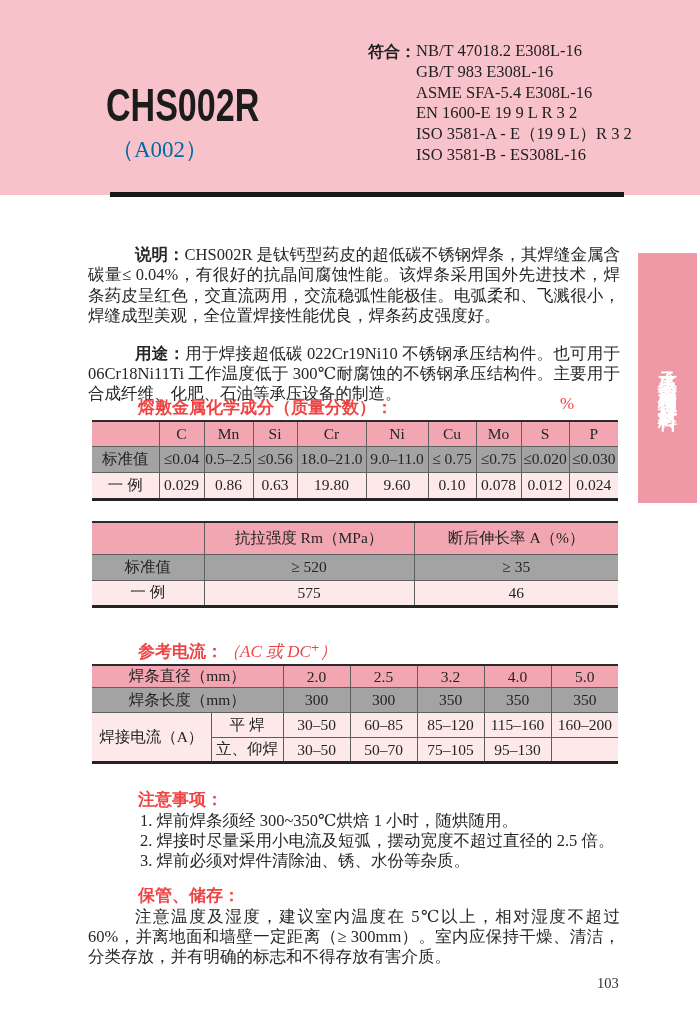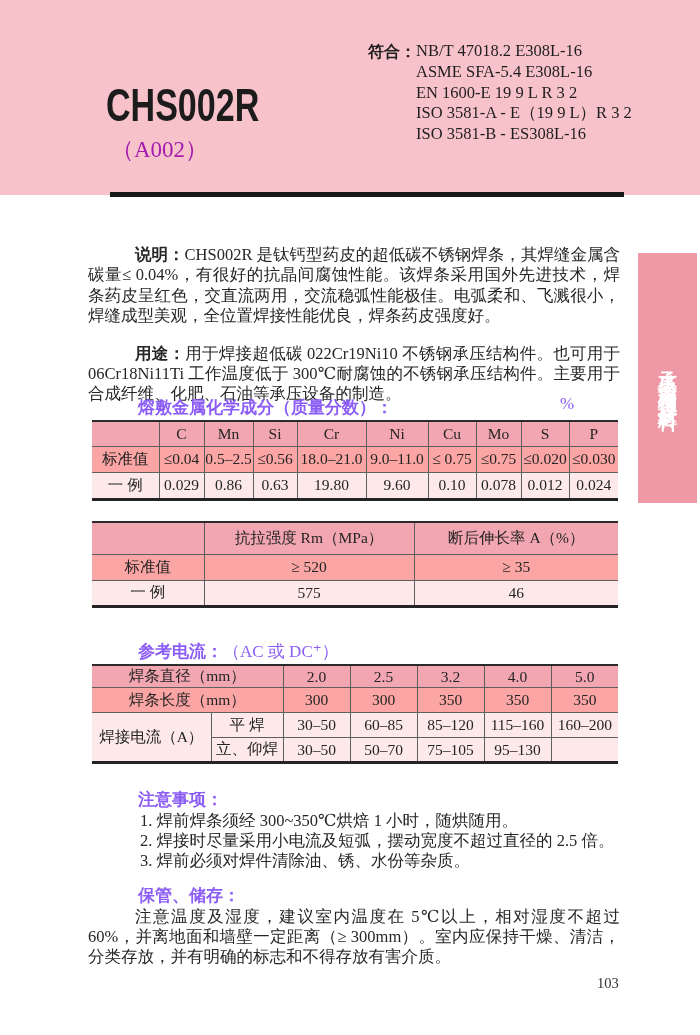--- a/index.html
+++ b/index.html
@@ -13,21 +13,21 @@
   
   .header-band { position:absolute; left:0; top:0; width:700px; height:195px; background:#f8c2ca; }
   .product-code {
     position:absolute; left:106px; top:82px;
     font-family:"Liberation Sans","DejaVu Sans",sans-serif;
     font-weight:900; font-size:46px; line-height:1; color:#1c1c1c;
     transform:scaleX(0.74); transform-origin:0 0; letter-spacing:0px; white-space:nowrap;
   }
   .product-alias {
     position:absolute; left:111px; top:134px;
-    font-size:23px; color:#a21caf; white-space:nowrap;
+    font-size:23px; color:#0369a1; white-space:nowrap;
   }
   .standards-label {
     position:absolute; left:368px; top:42px;
     font-family:"Liberation Sans","DejaVu Sans",sans-serif;
     font-weight:700; font-size:16px; color:#1e1e1e;
   }
   .standards-list { position:absolute; left:416px; top:41px; }
   .standards-list div {
     font-size:16.5px; line-height:20.8px; color:#1e1e1e; white-space:nowrap;
   }
@@ -47,40 +47,40 @@
   }
 
   
   .content-col { position:absolute; left:88px; width:532px; }
   .para { font-size:16.5px; line-height:20.4px; text-align:justify; text-indent:47px; margin:0; }
   .para + .para { margin-top:16px; }
   .para b { font-family:"Liberation Sans","DejaVu Sans",sans-serif; font-weight:700; }
 
   .sec-title {
     font-family:"Liberation Sans","DejaVu Sans",sans-serif;
-    font-weight:700; font-size:17px; color:#8b5cf6; padding-left:50px; white-space:nowrap;
-  }
-  .sec-title .norm { font-family:"Liberation Serif","DejaVu Serif",serif; font-weight:400; }
+    font-weight:700; font-size:17px; color:#ef4444; padding-left:50px; white-space:nowrap;
+  }
+  .sec-title .norm { font-family:"Liberation Serif","DejaVu Serif",serif; font-weight:400;font-style:italic; }
   .unit-pct { position:absolute; left:472px; top:-2px; font-size:17px; font-weight:400;
               font-family:"Liberation Serif","DejaVu Serif",serif; }
 
   
   table.dt { border-collapse:collapse; table-layout:fixed; width:526px; }
   table.dt td {
     border-left:1px solid #5f5f5f; border-right:1px solid #5f5f5f;
     border-top:1px solid #5f5f5f; border-bottom:1px solid #5f5f5f;
     text-align:center; vertical-align:middle; padding:0;
     font-size:15.5px; color:#242424; overflow:hidden; white-space:nowrap;
   }
   table.dt td.bt { border-top:2px solid #2b2b2b; }
   table.dt td.bb { border-bottom:3px solid #242424; }
   table.dt td.bl { border-left:none; }
   table.dt td.br { border-right:none; }
   tr.r-head td  { background:#f2a6b1; }
-  tr.r-mid td   { background:#fca5a5; }
+  tr.r-mid td   { background:#a3a3a3; }
   tr.r-light td { background:#fde9ea; }
   td.cell-light { background:#fde9ea; }
   .mech-head td { font-size:16.5px; }
 
   
   .note-item { font-size:16.5px; line-height:20.2px; padding-left:52px; white-space:nowrap; }
   .storage-para { font-size:16.5px; line-height:20.2px; text-align:justify; text-indent:47px; margin:0; }
 
   .page-num { position:absolute; left:597px; top:975px; font-size:14.5px; color:#333; }
 </style>
@@ -88,20 +88,21 @@
 <body>
 
 <div class="page">
 
   <div class="header-band">
     <div class="product-code">CHS002R</div>
     <div class="product-alias">（A002）</div>
     <div class="standards-label">符合：</div>
     <div class="standards-list">
       <div>NB/T 47018.2 E308L-16</div>
+      <div>GB/T 983 E308L-16</div>
       <div>ASME SFA-5.4 E308L-16</div>
       <div>EN 1600-E 19 9 L R 3 2</div>
       <div>ISO 3581-A - E（19 9 L）R 3 2</div>
       <div>ISO 3581-B - ES308L-16</div>
     </div>
   </div>
 
   <div class="rule"></div>
 
   <div class="side-tab">

